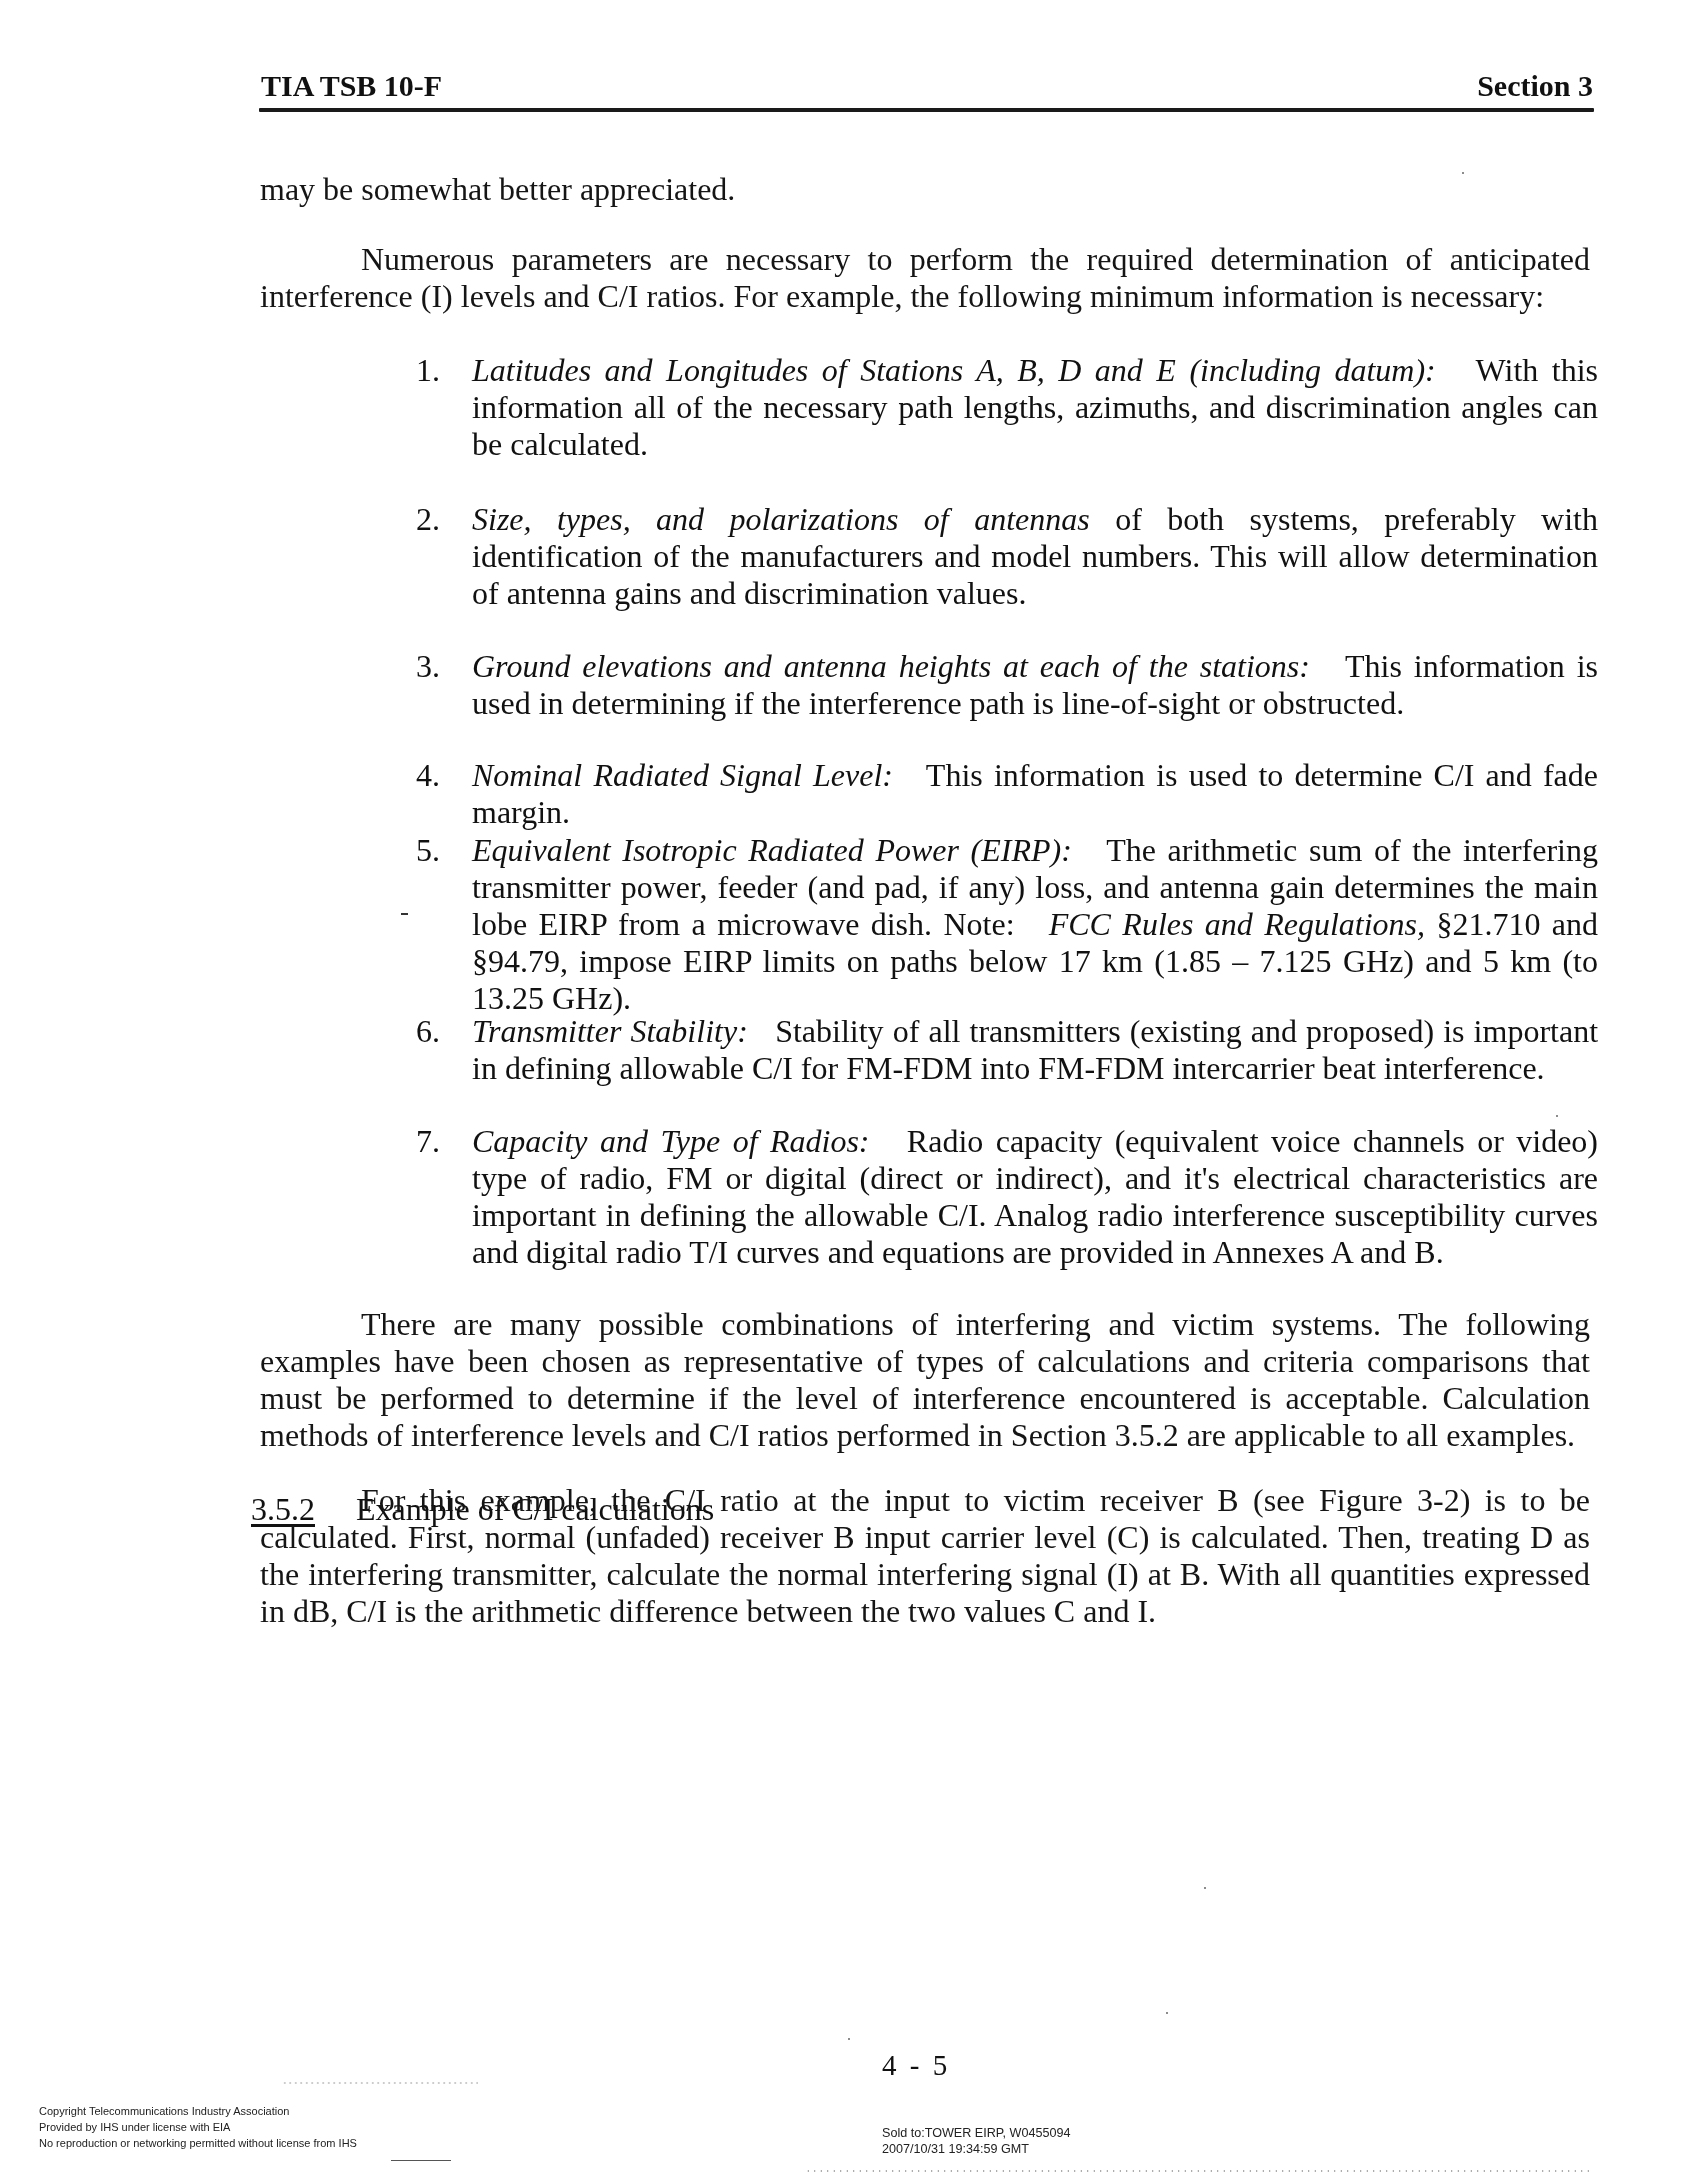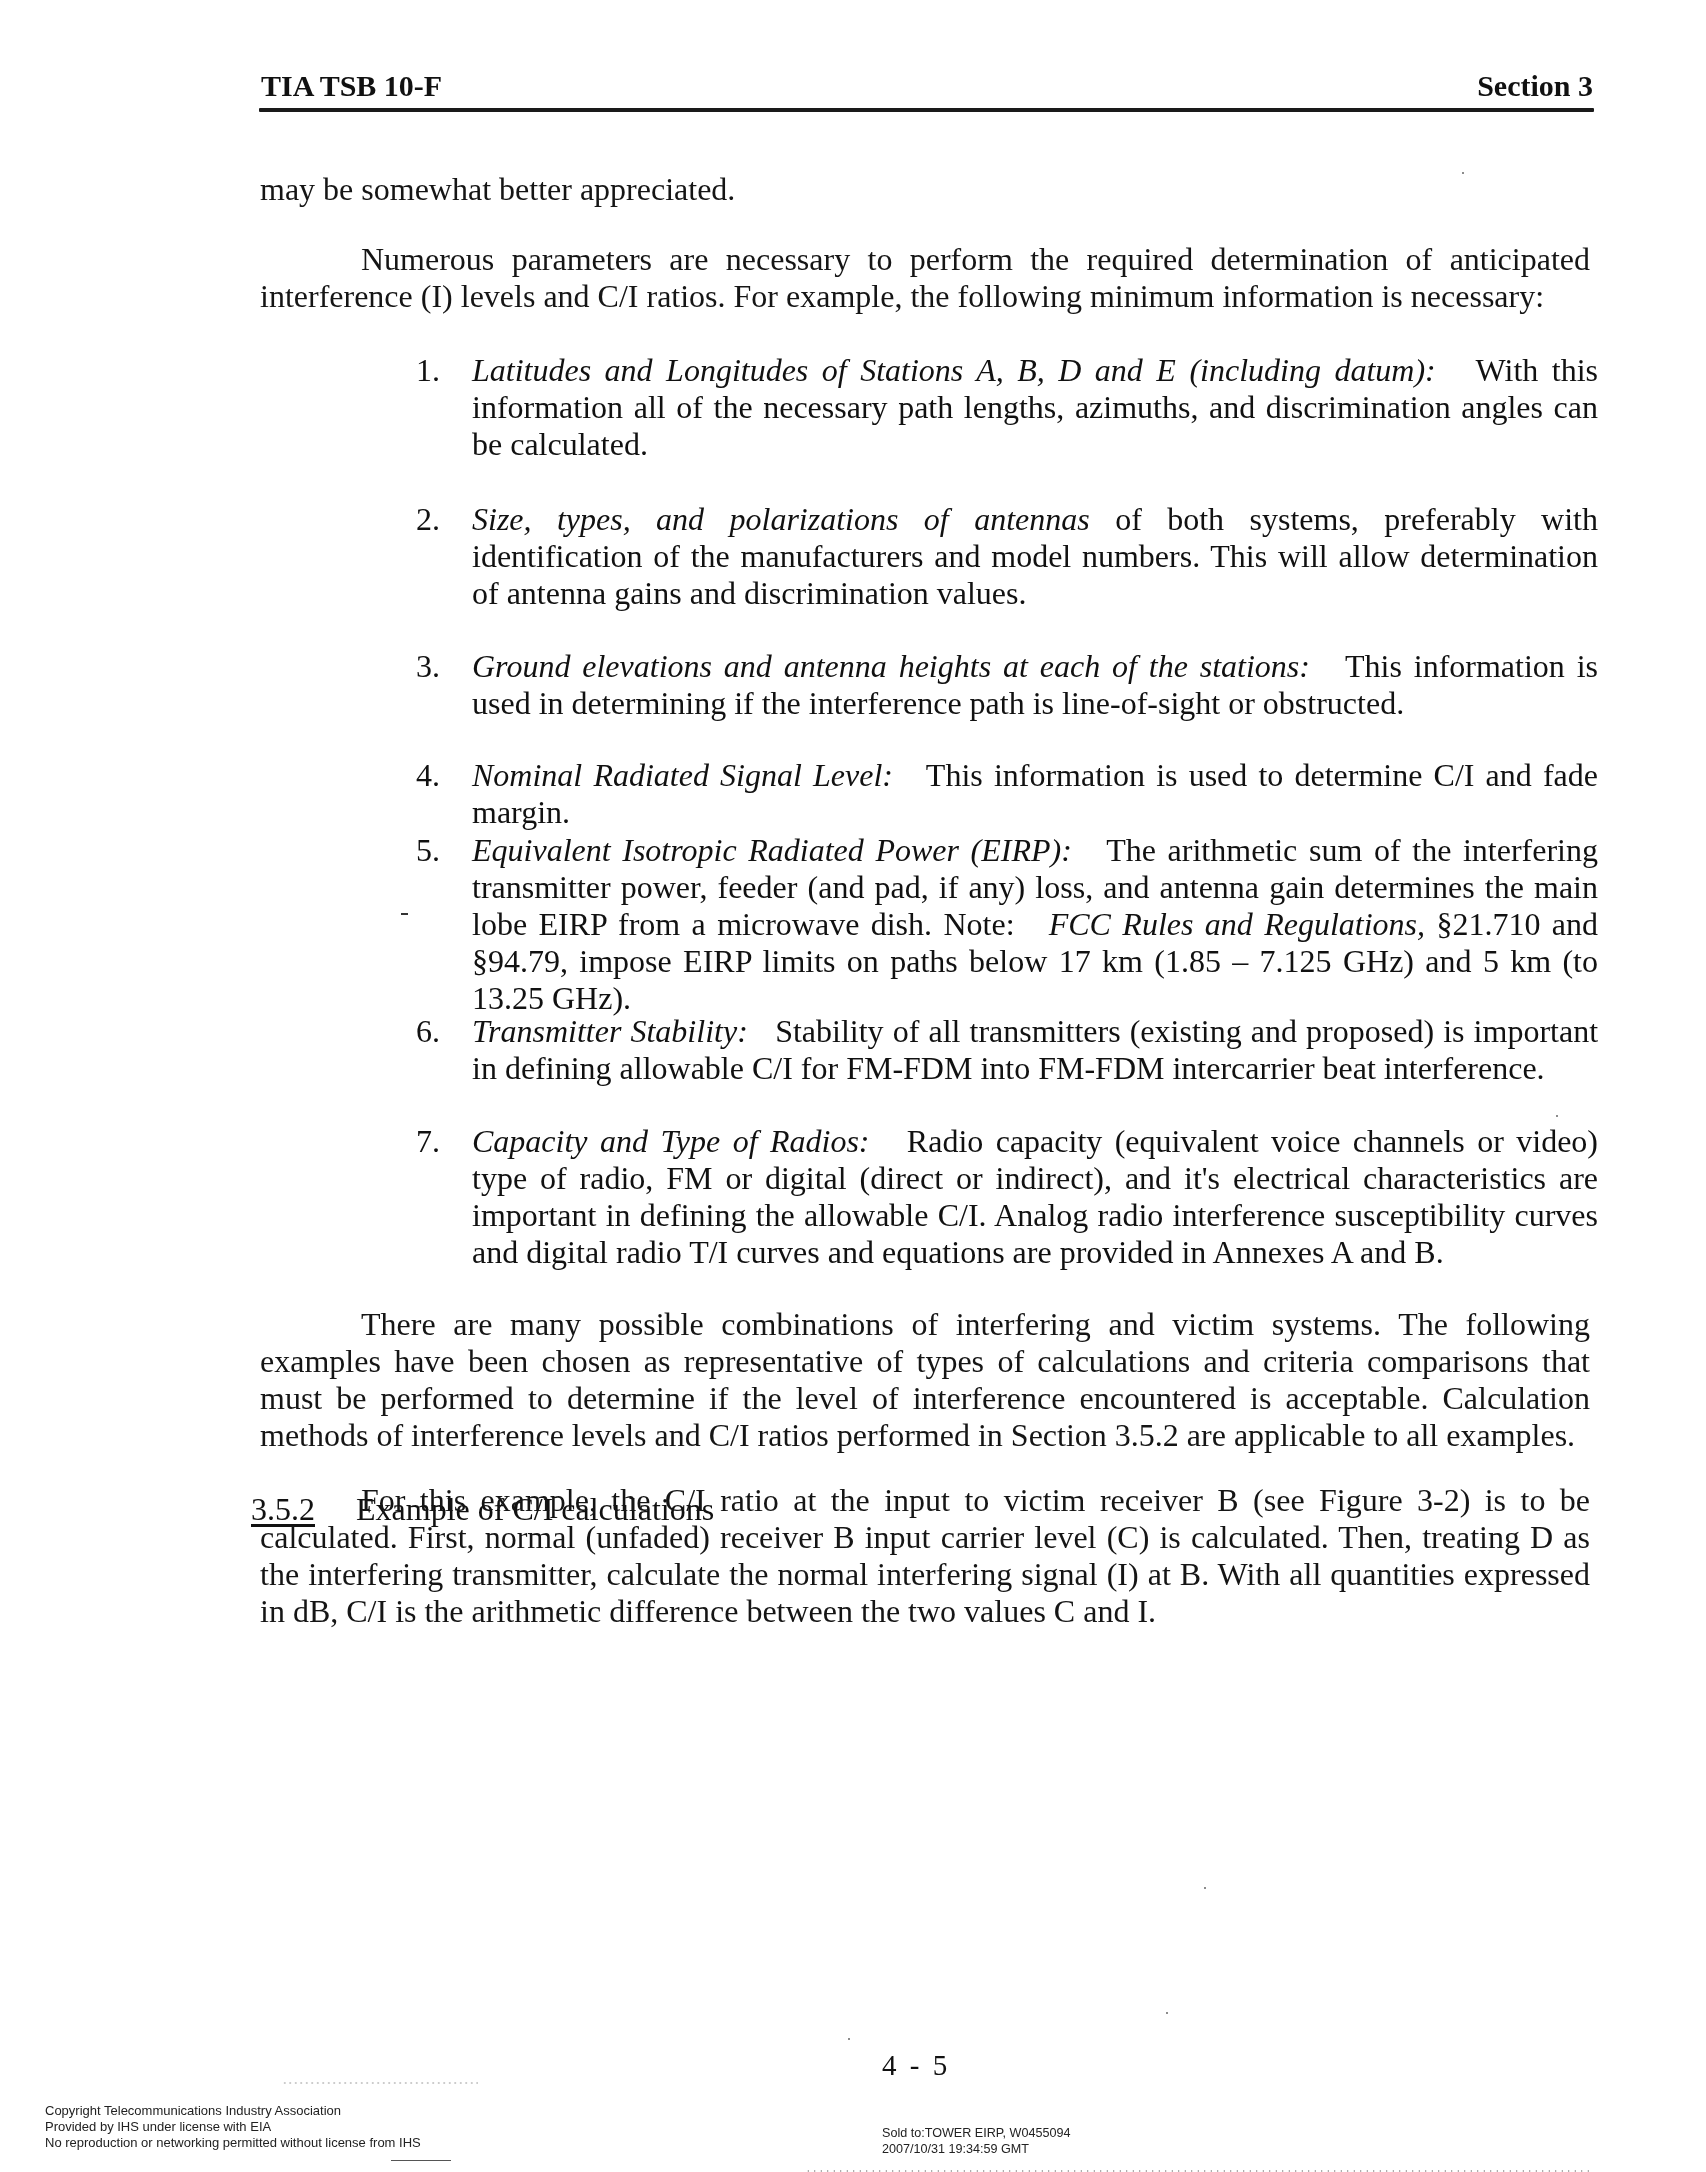--- a/index.html
+++ b/index.html
@@ -112,24 +112,24 @@
       left: 882px;
       top: 2048px;
       font-size: 29px;
       line-height: 35px;
       letter-spacing: 3px;
       font-family: "Liberation Serif", serif;
     }
 
     .footer-copyright {
       position: absolute;
-      left: 45px;
+      left: 39px;
       top: 2103px;
       font-family: "Liberation Sans", "DejaVu Sans", sans-serif;
-      font-size: 13px;
+      font-size: 11px;
       line-height: 16px;
       color: #222;
     }
     .footer-sold {
       position: absolute;
       left: 882px;
       top: 2125px;
       font-family: "Liberation Sans", "DejaVu Sans", sans-serif;
       font-size: 12.6px;
       line-height: 16px;

